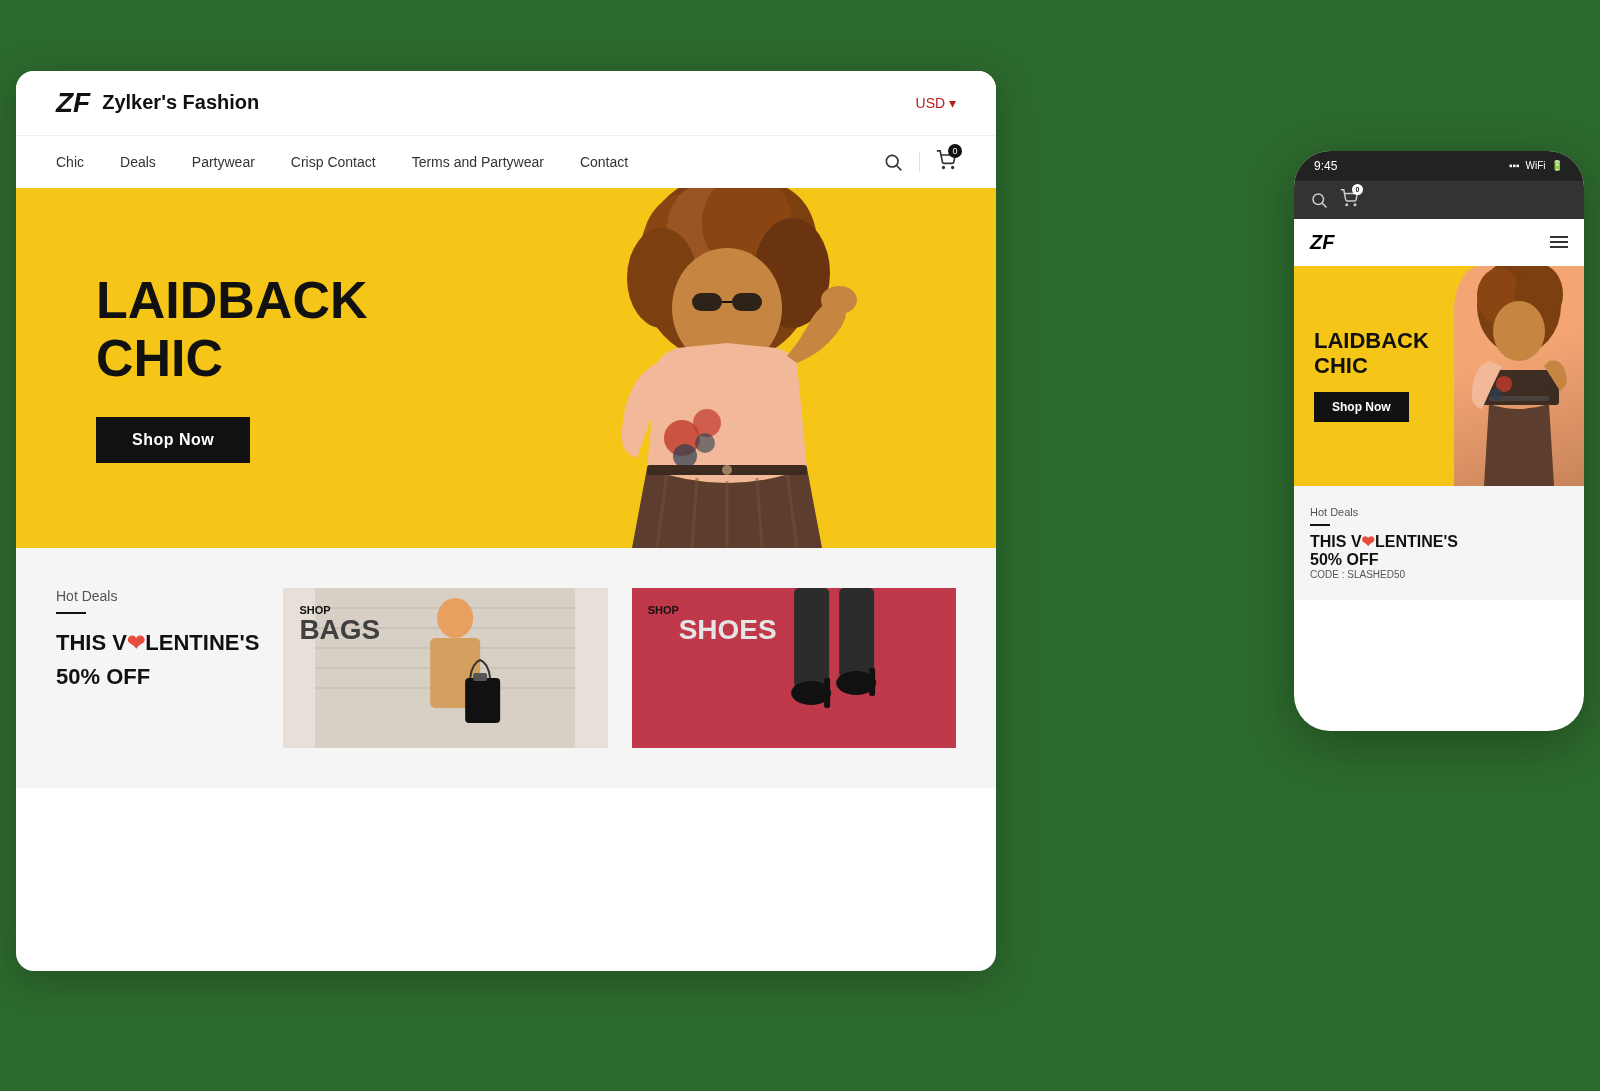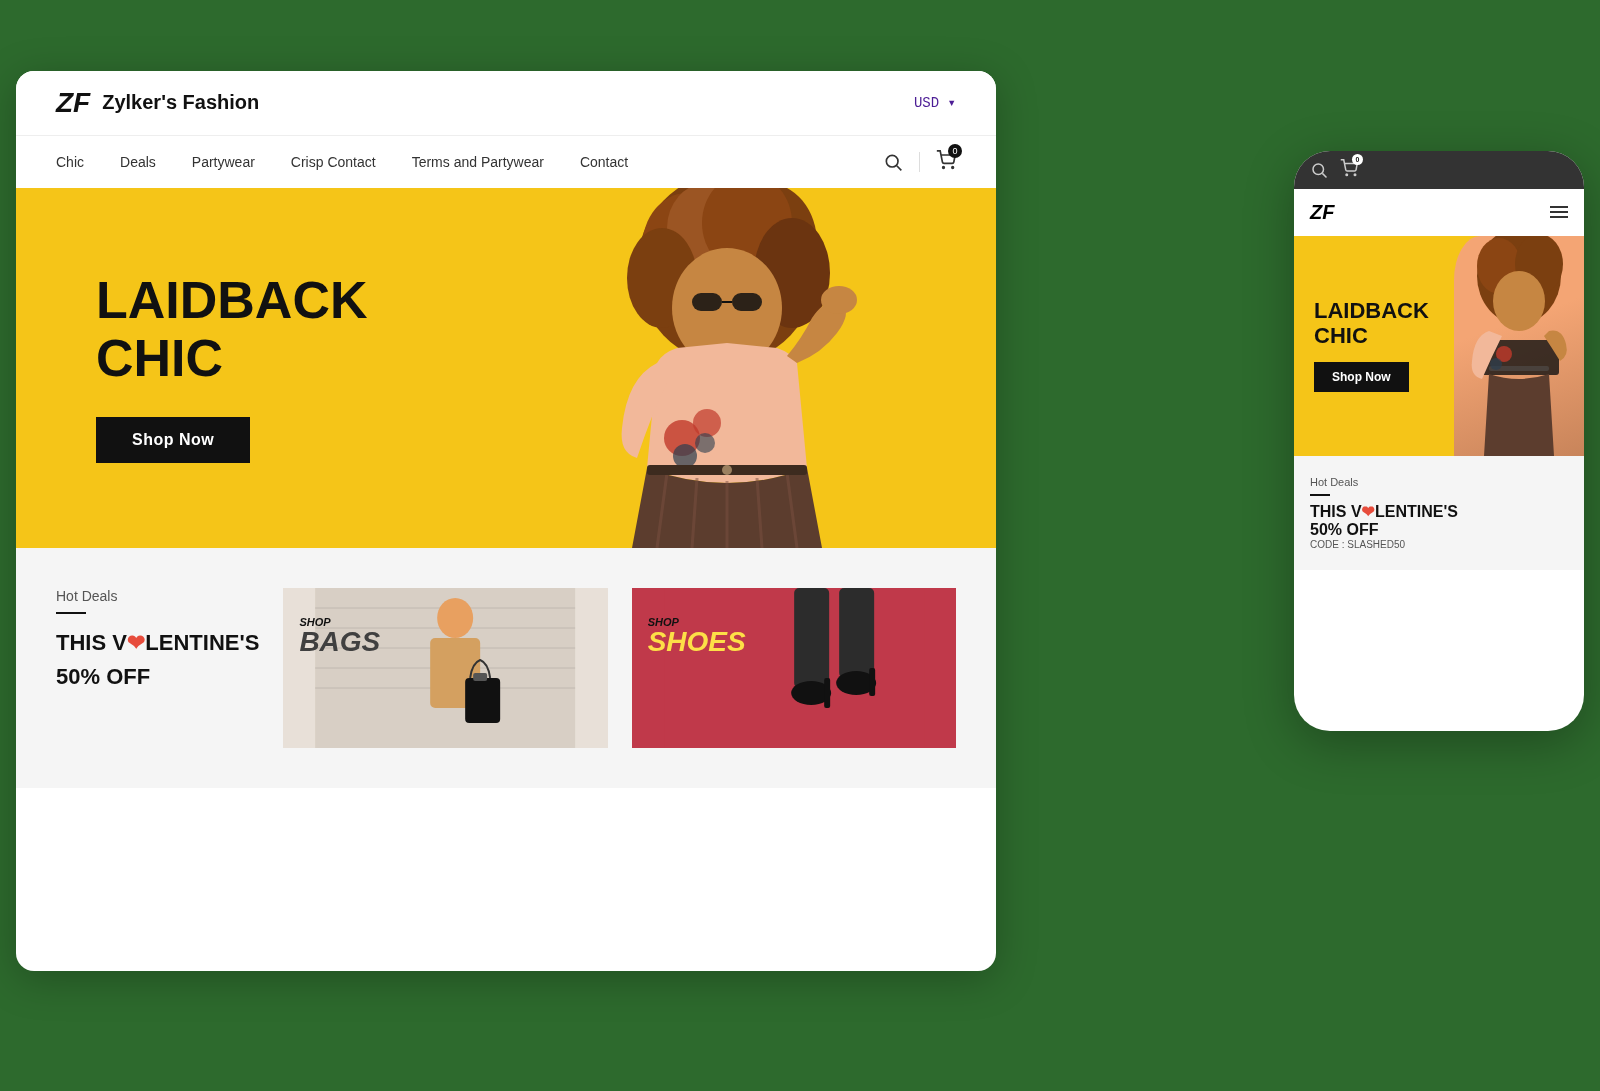--- a/index.html
+++ b/index.html
@@ -63,26 +63,25 @@
     }
 
     .header-right {
       display: flex;
       align-items: center;
       gap: 16px;
     }
 
     .currency-selector {
       font-size: 14px;
-      color: #4c1d95;
+      color: #b91c1c;
       cursor: pointer;
       display: flex;
       align-items: center;
       gap: 4px;
-      font-family: Liberation Mono, monospace;
     }
 
     
     .nav {
       display: flex;
       align-items: center;
       justify-content: space-between;
       padding: 14px 40px;
       background: #fff;
     }
@@ -230,43 +229,43 @@
     .product-card-bags {
       background: #e8e0d8;
     }
 
     .product-card-shoes {
       background: #c0394a;
     }
 
     .product-card-label {
       position: absolute;
-      top: 28px;
+      top: 16px;
       left: 16px;
       z-index: 2;
-      font-style: italic;
     }
 
     .product-shop-text {
       font-size: 11px;
       color: #111;
       font-weight: 600;
       text-transform: uppercase;
     }
 
     .product-category {
       font-size: 28px;
       font-weight: 900;
       color: #404040;
       text-transform: uppercase;
       line-height: 1;
     }
 
     .product-category-shoes {
-      color: #fde047;
+      color: #e5e5e5;
+      margin-left: 31px;
     }
 
     
     .mobile-mockup {
       position: absolute;
       right: 0;
       top: 80px;
       width: 290px;
       height: 580px;
       background: #fff;
@@ -554,20 +553,28 @@
           <ellipse cx="192" cy="95" rx="20" ry="12" fill="#111"></ellipse>
           <rect x="205" y="80" width="6" height="28" rx="2" fill="#111"></rect>
         </svg>
       </div>
     </div>
 
   </div>
 
   <div class="mobile-mockup">
 
+    <div class="mobile-status-bar">
+      <span>9:45</span>
+      <div style="display:flex;gap:6px;align-items:center;">
+        <span style="font-size:10px;">▪▪▪</span>
+        <span style="font-size:10px;">WiFi</span>
+        <span style="font-size:10px;">🔋</span>
+      </div>
+    </div>
 
     <div class="mobile-toolbar">
       <svg width="18" height="18" viewBox="0 0 24 24" fill="none" stroke="#ccc" stroke-width="2">
         <circle cx="11" cy="11" r="7"></circle>
         <line x1="16.5" y1="16.5" x2="22" y2="22"></line>
       </svg>
       <div style="position:relative;">
         <svg width="18" height="18" viewBox="0 0 24 24" fill="none" stroke="#ccc" stroke-width="2">
           <circle cx="9" cy="21" r="1"></circle>
           <circle cx="20" cy="21" r="1"></circle>

